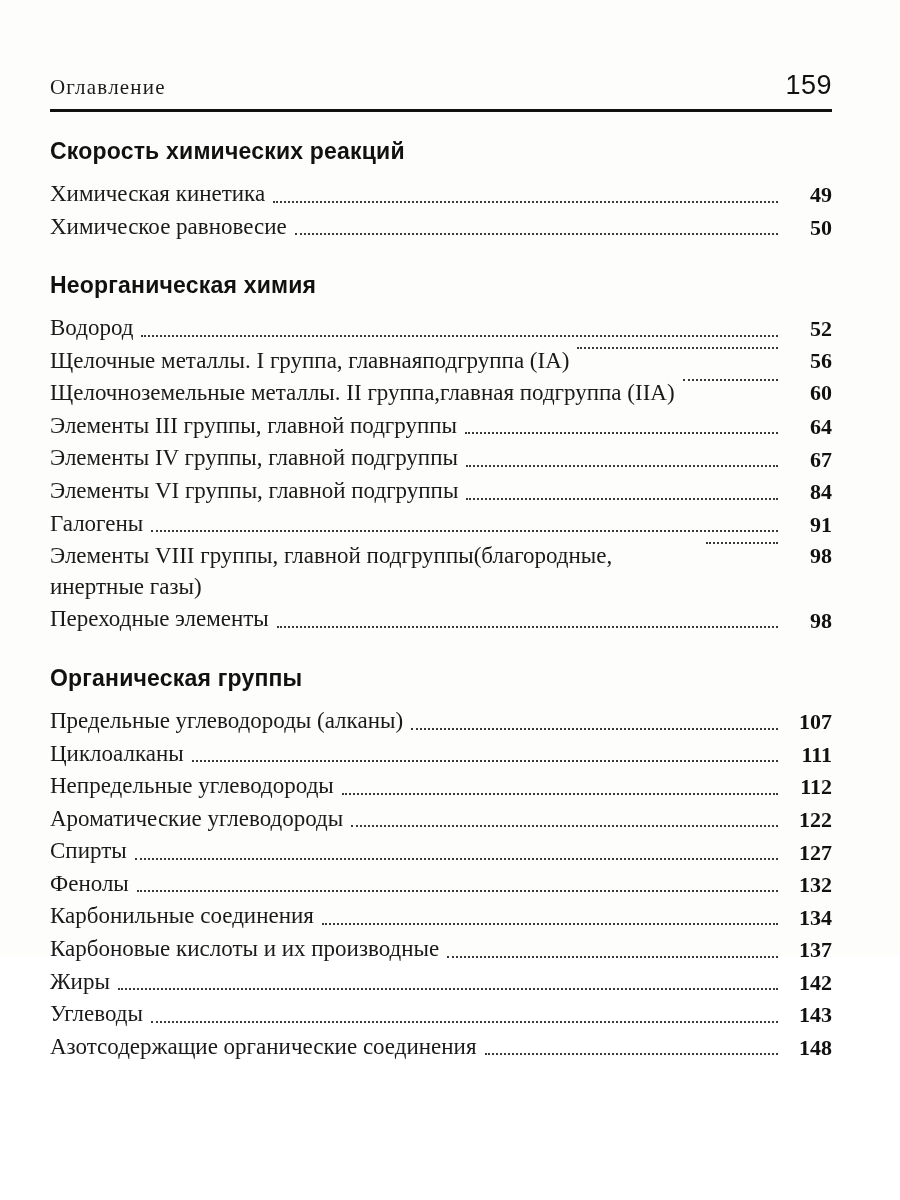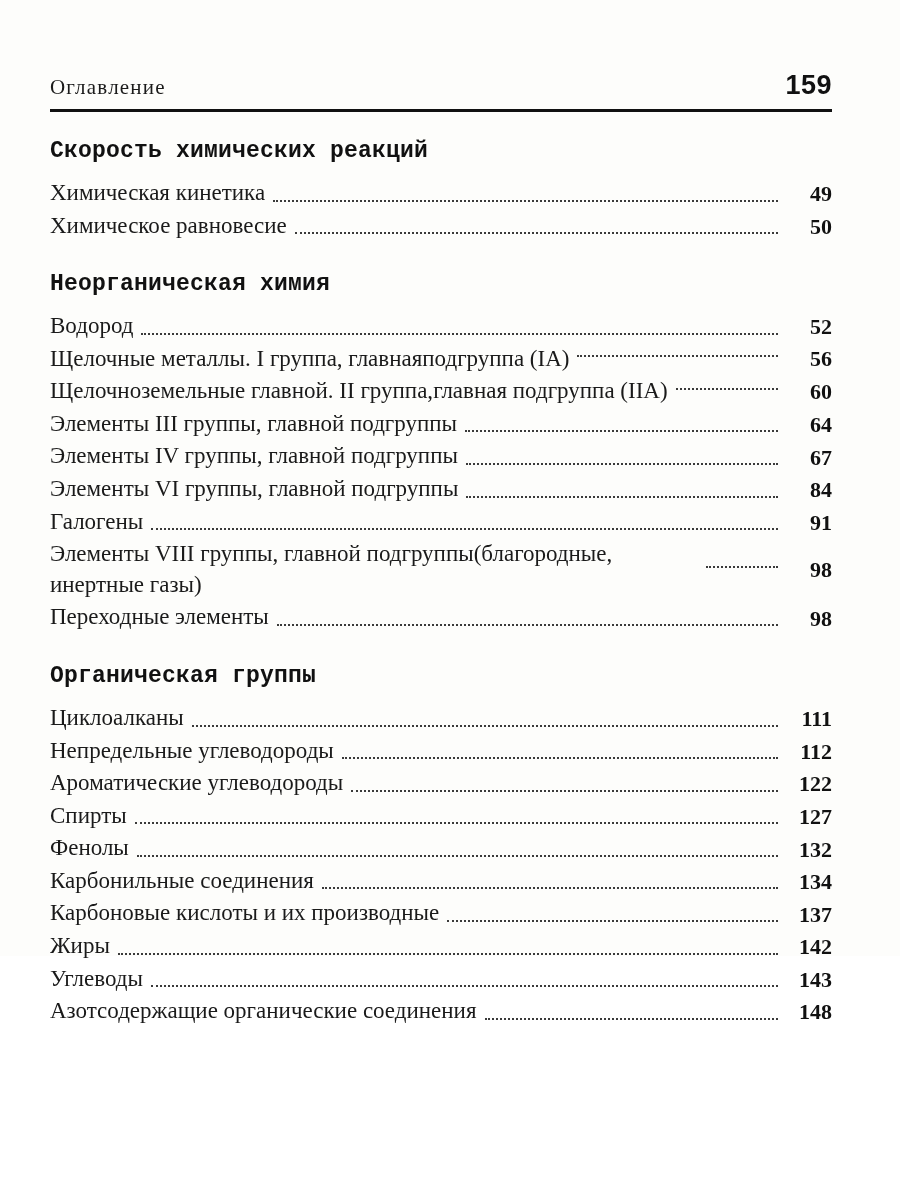--- a/index.html
+++ b/index.html
@@ -37,33 +37,33 @@
   }
   .runhead-title {
     font-family: "Liberation Serif", serif;
     font-size: 21px;
     letter-spacing: 1.2px;
     color: #1b1b1b;
   }
   .runhead-page {
     font-family: "Liberation Sans", sans-serif;
     font-size: 27px;
-    font-weight: bold;
+    font-weight: normal;
     color: #111;
     letter-spacing: 0.5px;
   }
   .rule {
     height: 3px;
     background: #111;
     width: 100%;
     margin-bottom: 26px;
   }
   
   .section-heading {
-    font-family: Liberation Mono, monospace;
+    font-family: Liberation Sans, sans-serif;
     font-weight: bold;
     font-size: 23px;
     color: #111;
     margin: 0 0 14px 0;
     letter-spacing: 0.2px;
   }
   .group {
     margin-bottom: 30px;
   }
   .group.last { margin-bottom: 0; }
@@ -95,21 +95,21 @@
     font-family: Liberation Serif, serif;
     font-weight: bold;
     font-size: 22px;
     color: #111;
     width: 46px;
     text-align: right;
     flex: 0 0 46px;
   }
   
   .toc-entry.two-line {
-    align-items: center;
+    align-items: flex-start;
   }
 </style>
 </head>
 <body>
 
 <div class="page">
   <div class="content">
 
     <div class="runhead">
       <div class="runhead-title">Оглавление</div>
@@ -137,21 +137,21 @@
             <div class="title-wrap"><span class="title">Водород</span></div>
             <span class="leader"></span>
             <span class="pageno">52</span>
           </div>
           <div class="toc-entry two-line">
             <div class="title-wrap"><span class="title">Щелочные металлы. I группа, главная</span><span class="cont">подгруппа (IA)</span></div>
             <span class="leader"></span>
             <span class="pageno">56</span>
           </div>
           <div class="toc-entry two-line">
-            <div class="title-wrap"><span class="title">Щелочноземельные главной. II группа,</span><span class="cont">главная подгруппа (IIA)</span></div>
+            <div class="title-wrap"><span class="title">Щелочноземельные металлы. II группа,</span><span class="cont">главная подгруппа (IIA)</span></div>
             <span class="leader"></span>
             <span class="pageno">60</span>
           </div>
           <div class="toc-entry">
             <div class="title-wrap"><span class="title">Элементы III группы, главной подгруппы</span></div>
             <span class="leader"></span>
             <span class="pageno">64</span>
           </div>
           <div class="toc-entry">
             <div class="title-wrap"><span class="title">Элементы IV группы, главной подгруппы</span></div>
@@ -175,20 +175,25 @@
           </div>
           <div class="toc-entry">
             <div class="title-wrap"><span class="title">Переходные элементы</span></div>
             <span class="leader"></span>
             <span class="pageno">98</span>
           </div>
         </div>
         <div class="group last">
           <div class="section-heading">Органическая группы</div>
           <div class="toc-entry">
+            <div class="title-wrap"><span class="title">Предельные углеводороды (алканы)</span></div>
+            <span class="leader"></span>
+            <span class="pageno">107</span>
+          </div>
+          <div class="toc-entry">
             <div class="title-wrap"><span class="title">Циклоалканы</span></div>
             <span class="leader"></span>
             <span class="pageno">111</span>
           </div>
           <div class="toc-entry">
             <div class="title-wrap"><span class="title">Непредельные углеводороды</span></div>
             <span class="leader"></span>
             <span class="pageno">112</span>
           </div>
           <div class="toc-entry">

